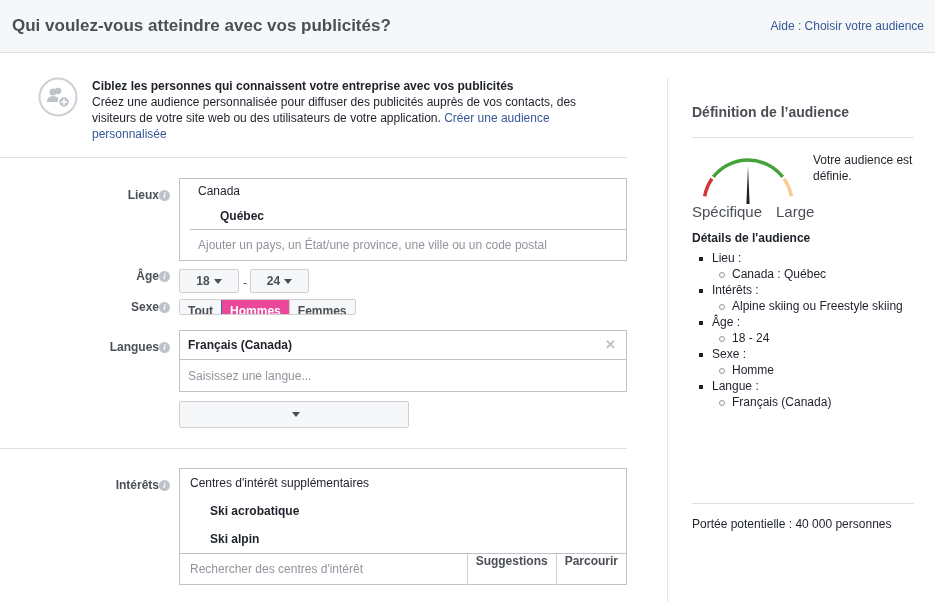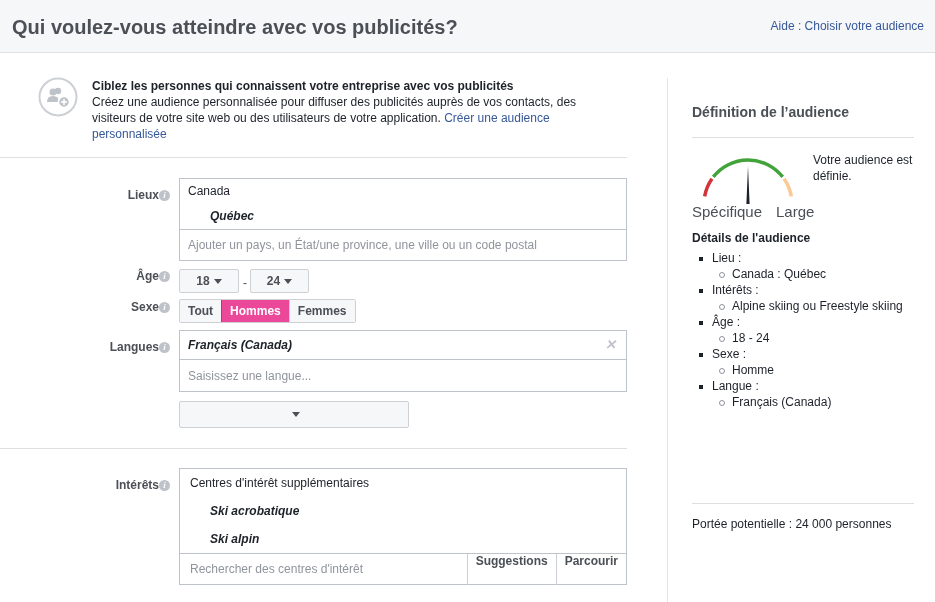--- a/index.html
+++ b/index.html
@@ -1,44 +1,44 @@
 <!DOCTYPE html>
 <html><head>
 <meta charset="utf-8">
 <style>
   * { box-sizing: border-box; margin: 0; padding: 0; }
   html, body { width: 935px; height: 602px; overflow: hidden; background: #fff; }
   body { font-family: "Liberation Sans", sans-serif; font-size: 12px; color: #1d2129; position: relative; }
 
   .header { position: absolute; left: 0; top: 0; width: 935px; height: 53px; background: #f6f7f9; border-bottom: 1px solid #dddfe2; }
-  .header-title { position: absolute; left: 12px; top: 16px; font-size: 20px; font-weight: bold; color: #4b4f56; }
+  .header-title { position: absolute; left: 12px; top: 16px; font-size: 17px; font-weight: bold; color: #4b4f56; }
   .header-help { position: absolute; right: 11px; top: 19px; font-size: 12px; color: #365899; text-decoration: none; }
 
   .main { position: absolute; left: 0; top: 54px; width: 640px; height: 548px; }
   .custom { position: absolute; left: 0; top: 0; width: 627px; height: 104px; border-bottom: 1px solid #dddfe2; }
   .custom-icon { position: absolute; left: 38px; top: 23px; width: 40px; height: 40px; }
   .custom-text { position: absolute; left: 92px; top: 24px; width: 500px; line-height: 16px; color: #1d2129; }
   .custom-title { font-weight: bold; display: block; }
   .link { color: #365899; text-decoration: none; }
 
   .label { position: absolute; right: 470px; font-weight: bold; color: #4b4f56; font-size: 12px; white-space: nowrap; display: flex; align-items: center; }
   .info-icon { display: inline-block; width: 11px; height: 11px; border-radius: 50%; background: #bec2c9; color: #fff; font-size: 9px; font-style: italic; font-weight: bold; line-height: 11px; text-align: center; font-family: "Liberation Serif", serif; }
 
   .box { position: absolute; left: 179px; width: 448px; border: 1px solid #bec3c9; background: #fff; }
   .box .row { height: 25px; line-height: 25px; padding-left: 8px; }
   .box .sep { border-top: 1px solid #bec3c9; }
-  .bold { font-weight: bold; font-style: italic; }
+  .bold { font-weight: bold; }
   .indent { padding-left: 30px !important; }
   .placeholder { color: #90949c; }
 
   .btn { position: absolute; height: 24px; border: 1px solid #ced0d4; background: #f6f7f9; border-radius: 2px; font-weight: bold; color: #4b4f56; font-size: 12px; line-height: 22px; text-align: center; }
   .caret { display: inline-block; width: 0; height: 0; border-left: 4px solid transparent; border-right: 4px solid transparent; border-top: 5px solid #4b4f56; vertical-align: middle; margin-left: 4px; }
   .dash { position: absolute; left: 243px; top: 222px; color: #4b4f56; }
 
-  .seg { position: absolute; left: 179px; top: 245px; height: 24px; display: flex; border: 1px solid #ced0d4; border-radius: 2px; overflow: hidden; }
+  .seg { position: absolute; left: 179px; top: 245px; height: 16px; display: flex; border: 1px solid #ced0d4; border-radius: 2px; overflow: hidden; }
   .seg span { height: 22px; line-height: 22px; padding: 0 8px; font-weight: bold; color: #4b4f56; background: #f6f7f9; border-left: 1px solid #ced0d4; }
   .seg span:first-child { border-left: none; }
   .seg span.active { background: #ec4899; color: #fff; border-left-color: #4267b2; }
 
   .divider { position: absolute; left: 0; width: 627px; border-top: 1px solid #dddfe2; }
 
   .close-x { position: absolute; right: 10px; top: 0; color: #bec2c9; font-size: 13px; }
   .int-actions { position: absolute; right: 0; top: 0; height: 28px; display: flex; }
   .int-actions span { font-weight: bold; color: #4b4f56; padding: 0 8px; border-left: 1px solid #ccd0d5; line-height: 14px; }
 
@@ -84,21 +84,21 @@
       <span class="custom-title">Ciblez les personnes qui connaissent votre entreprise avec vos publicités</span>
       <span>Créez une audience personnalisée pour diffuser des publicités auprès de vos contacts, des visiteurs de votre site web ou des utilisateurs de votre application.</span>
       <a class="link" href="#">Créer une audience personnalisée</a>
     </div>
   </div>
 
   <div class="label" style="top:134px;">
     <span>Lieux</span>
     <span class="info-icon">i</span>
   </div>
-  <div class="box" style="top:124px;">
+  <div class="box" style="top:124px;padding-left:10px;">
     <div class="row">Canada</div>
     <div class="row bold indent">Québec</div>
     <div class="row sep placeholder" style="height:31px;line-height:31px;">Ajouter un pays, un État/une province, une ville ou un code postal</div>
   </div>
 
   <div class="label" style="top:215px;">
     <span>Âge</span>
     <span class="info-icon">i</span>
   </div>
   <div class="btn" style="left:179px;top:215px;width:60px;">
@@ -191,14 +191,14 @@
             <li>Homme</li>
           </ul></li>
       <li><span>Langue :</span>
         <ul class="inner">
             <li>Français (Canada)</li>
           </ul></li>
     </ul>
   </div>
 
   <div class="side-hr" style="top:449px;"></div>
-  <div class="reach">Portée potentielle : 24 000 personnes</div>
+  <div class="reach">Portée potentielle : 40 000 personnes</div>
 </div>
 
 </body></html>

